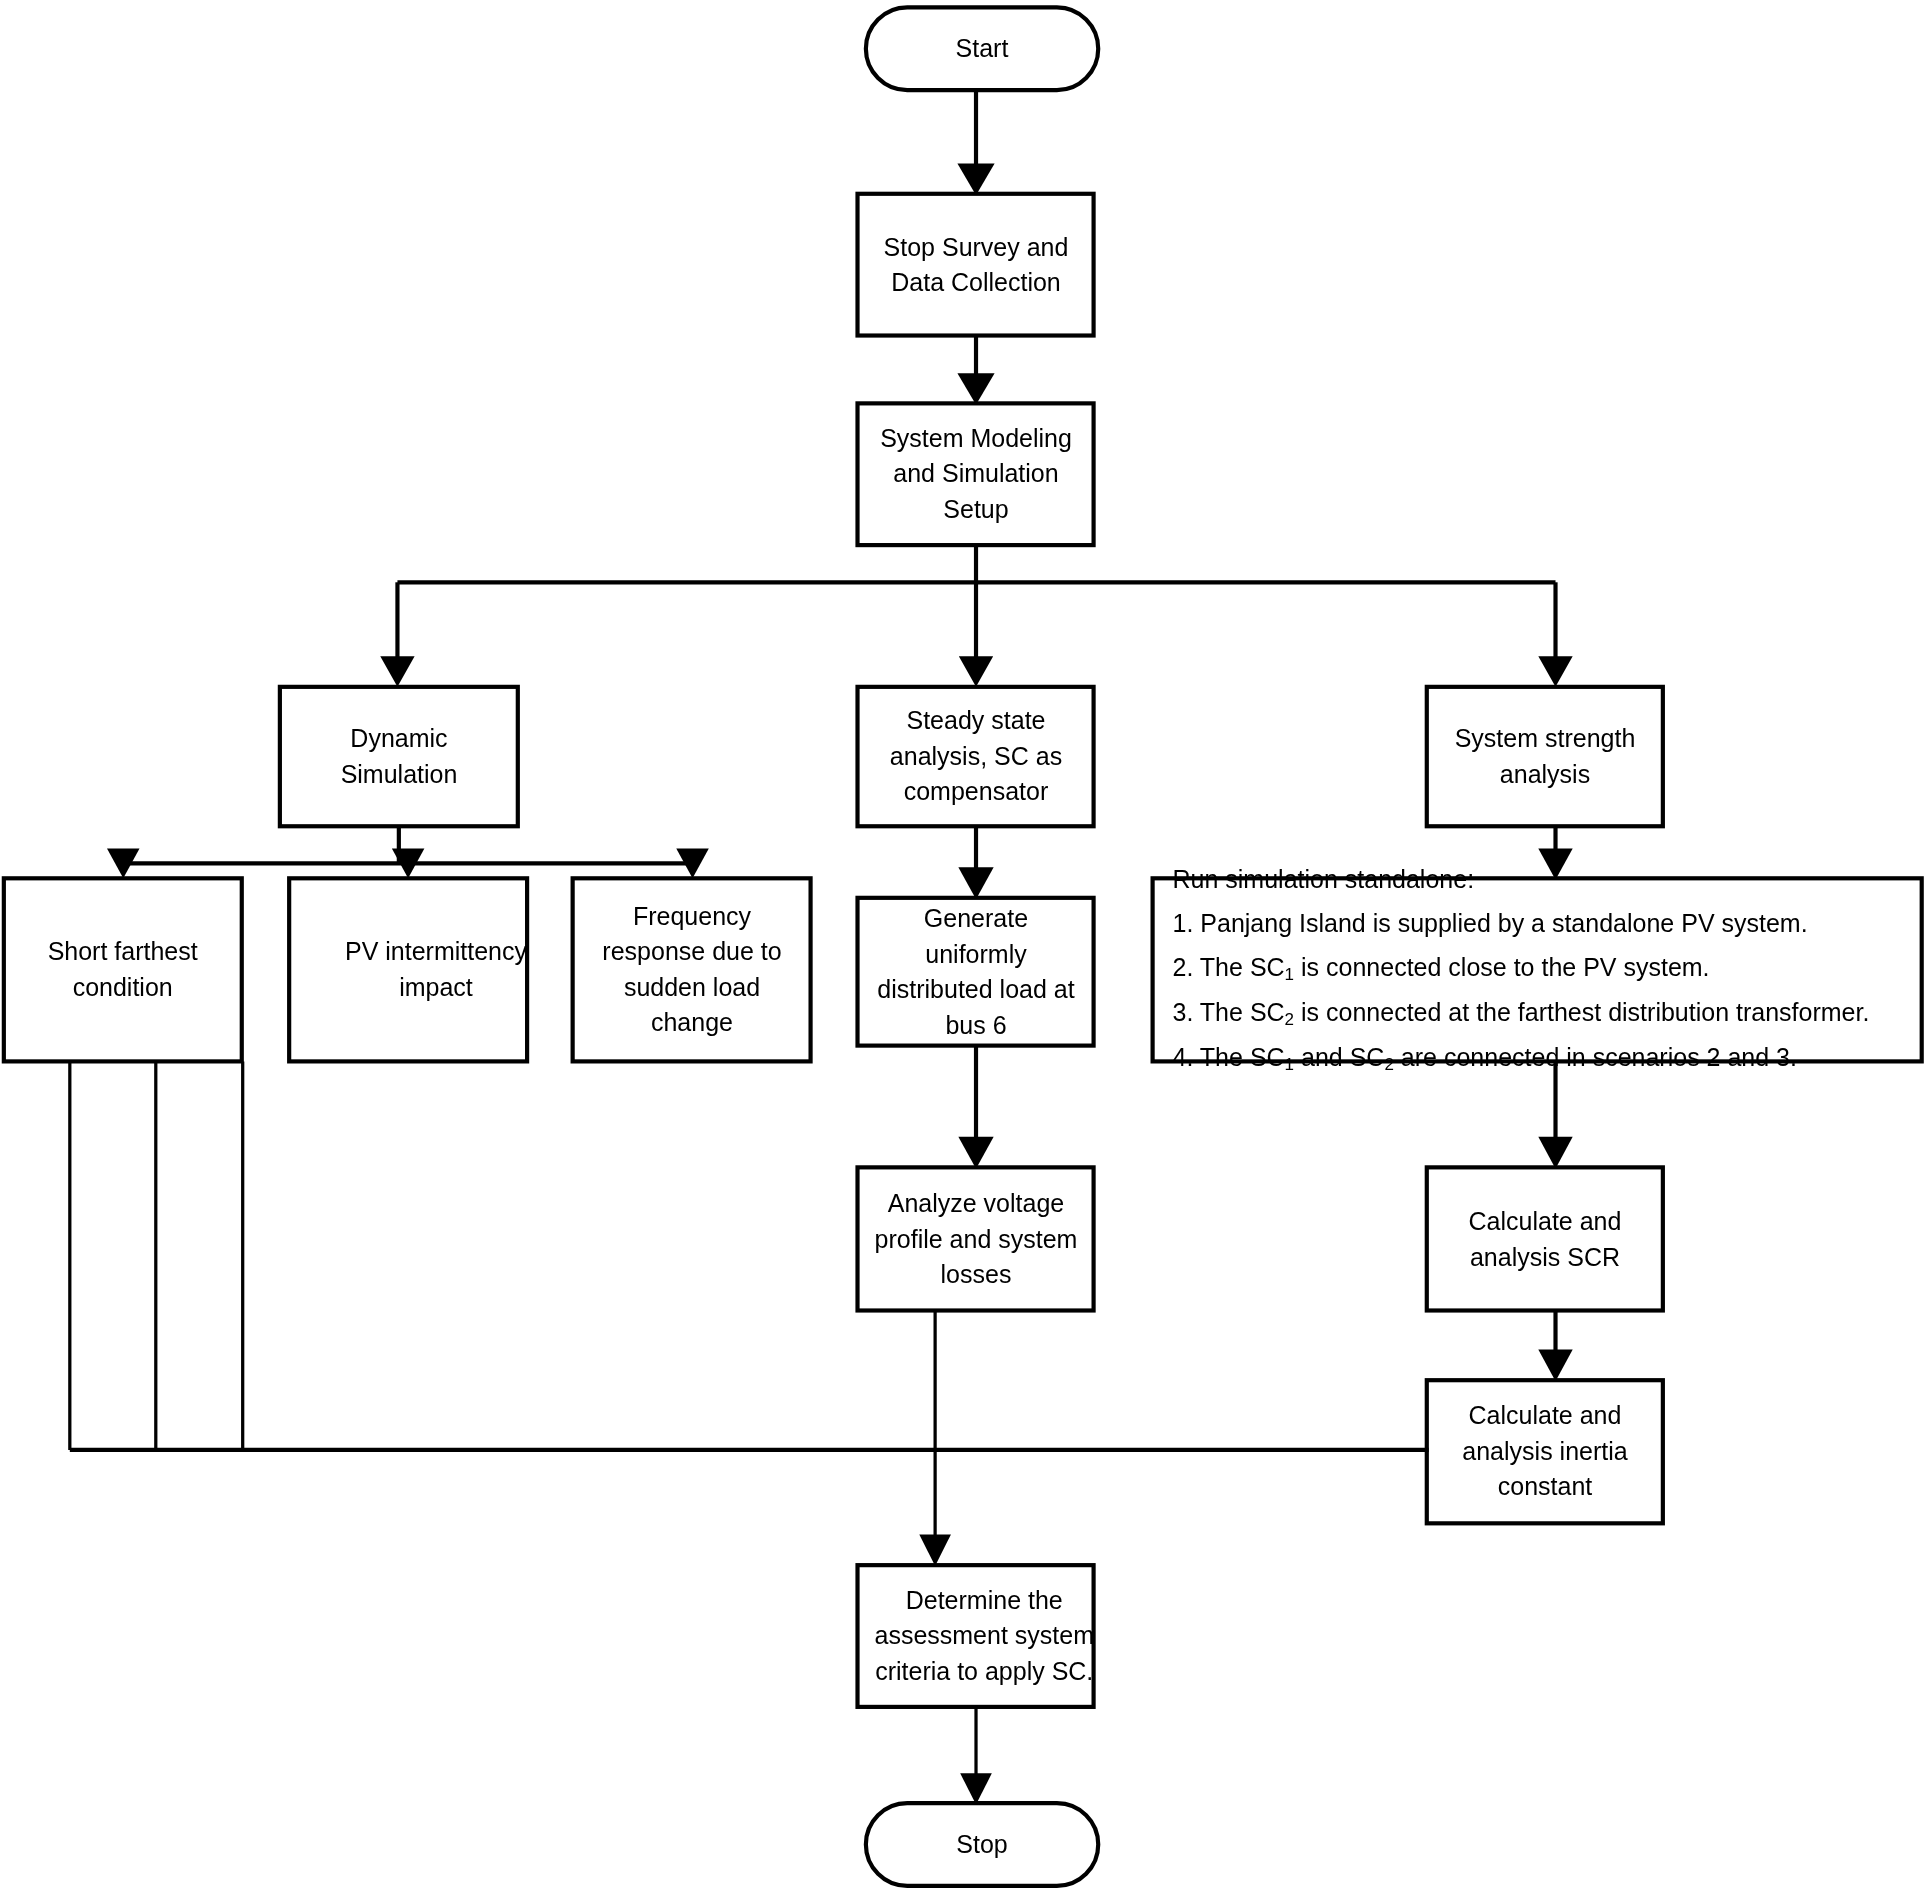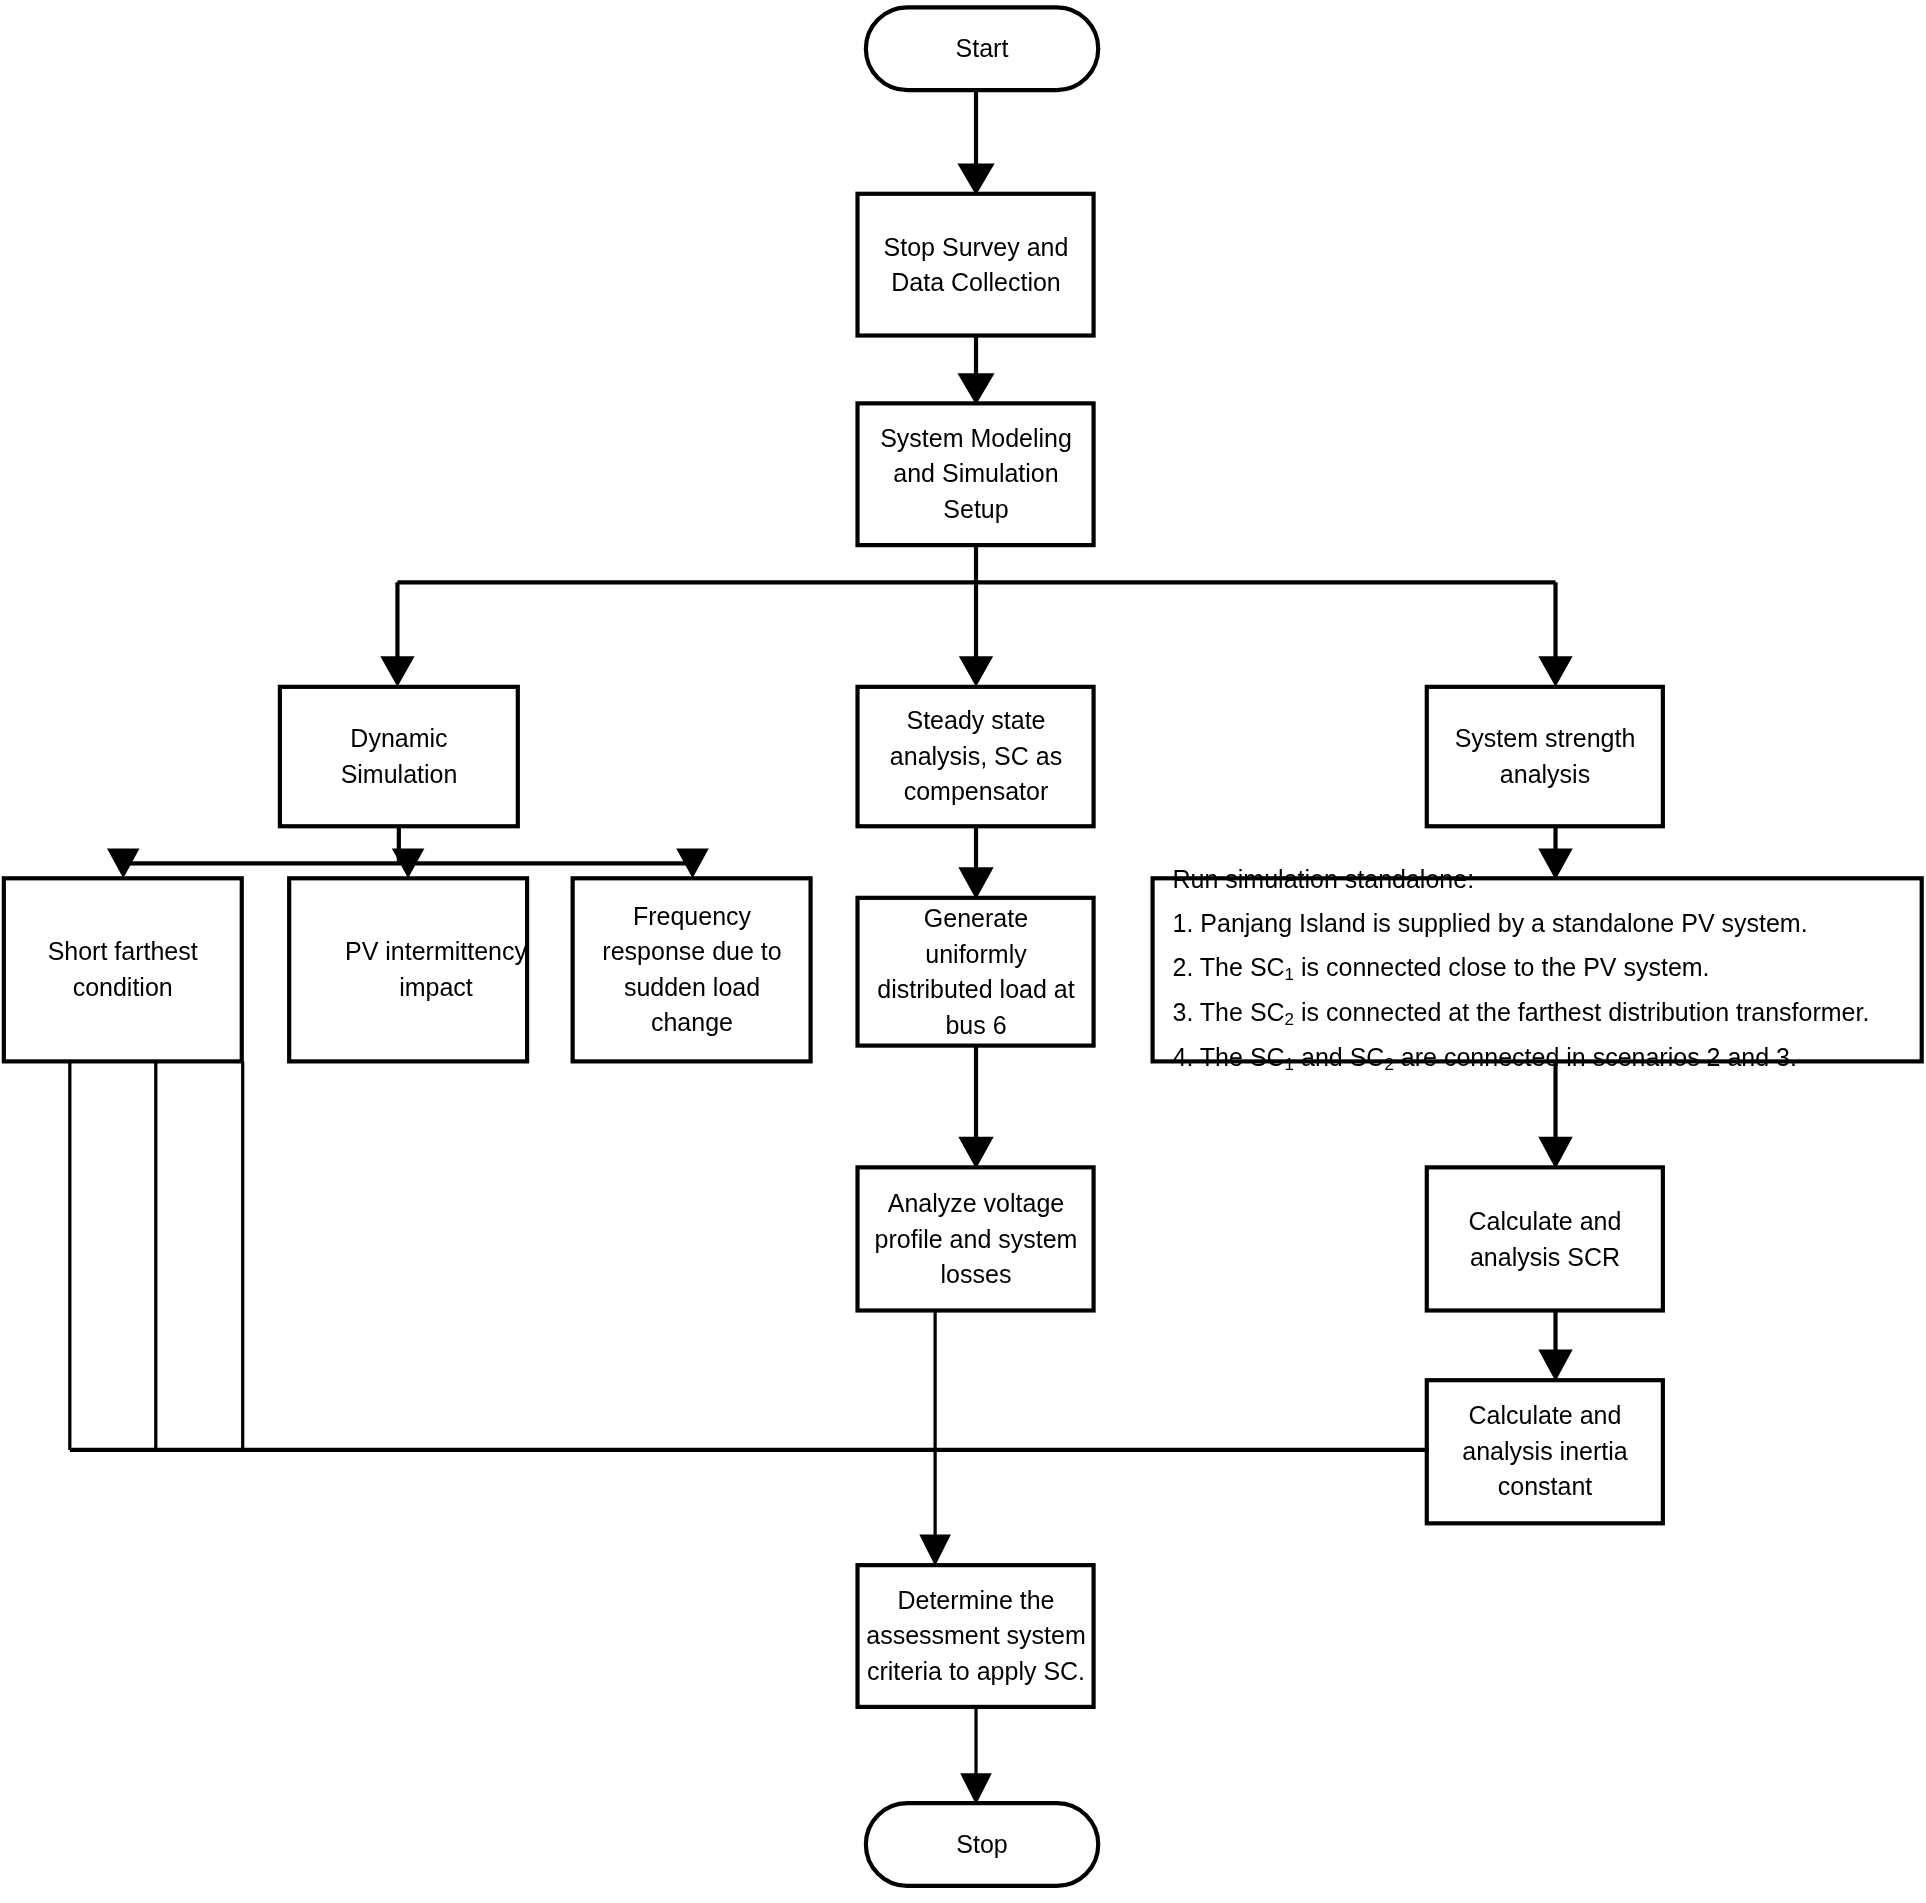--- a/index.html
+++ b/index.html
@@ -292,21 +292,21 @@
   </div>
 
   <div class="node-label" style="left:1427px; top:1380px; width:236px; height:143px;">
     <div>
       <div>Calculate and</div>
       <div>analysis inertia</div>
       <div>constant</div>
     </div>
   </div>
 
-  <div class="node-label" style="left:858px; top:1565px; width:236px; height:142px;">
+  <div class="node-label" style="left:858px; top:1565px; width:236px; height:142px;justify-content:flex-end;">
     <div>
       <div>Determine the</div>
       <div>assessment system</div>
       <div>criteria to apply SC.</div>
     </div>
   </div>
 
   <div class="node-label" style="left:866px; top:1803px; width:232px; height:83px;">
     <span>Stop</span>
   </div>

